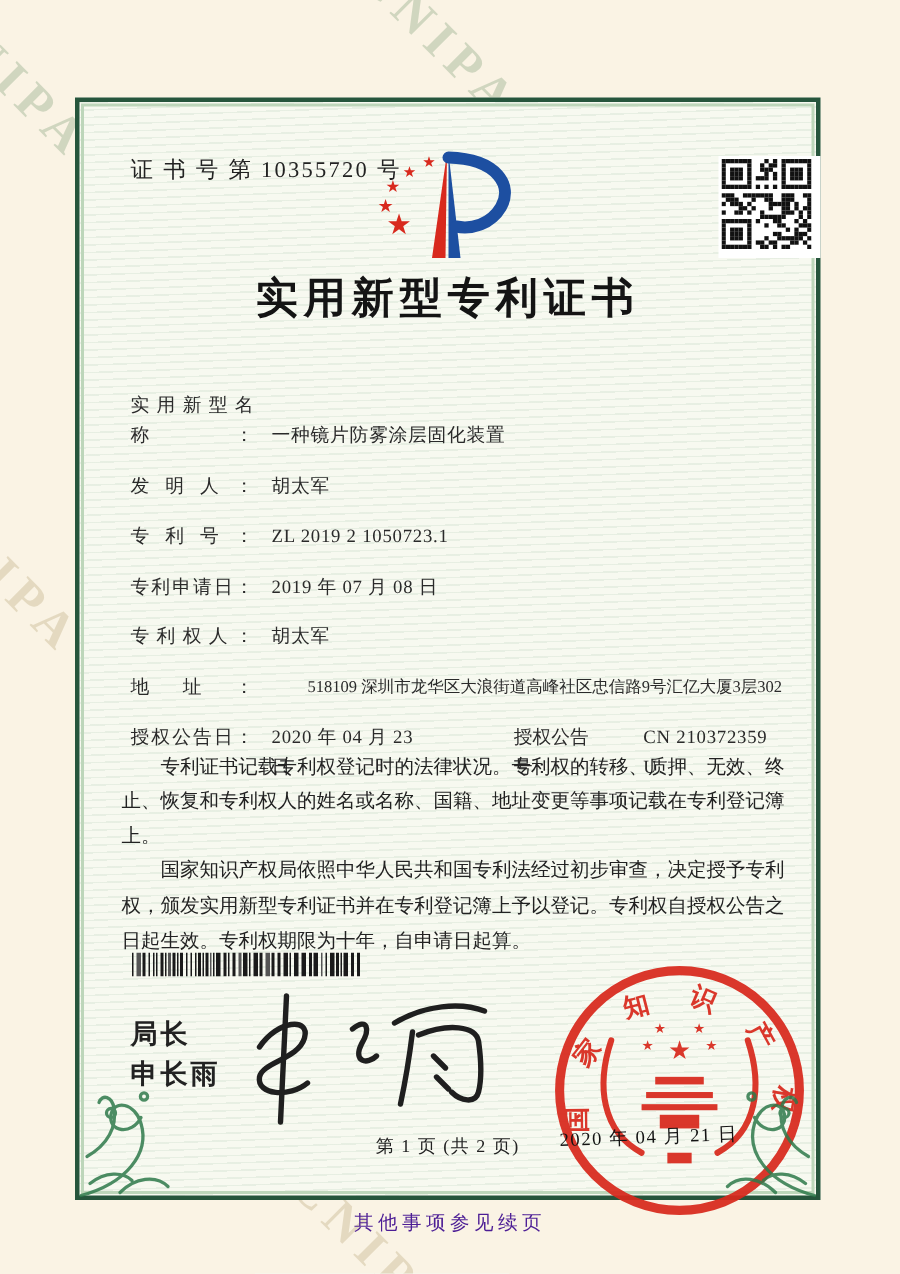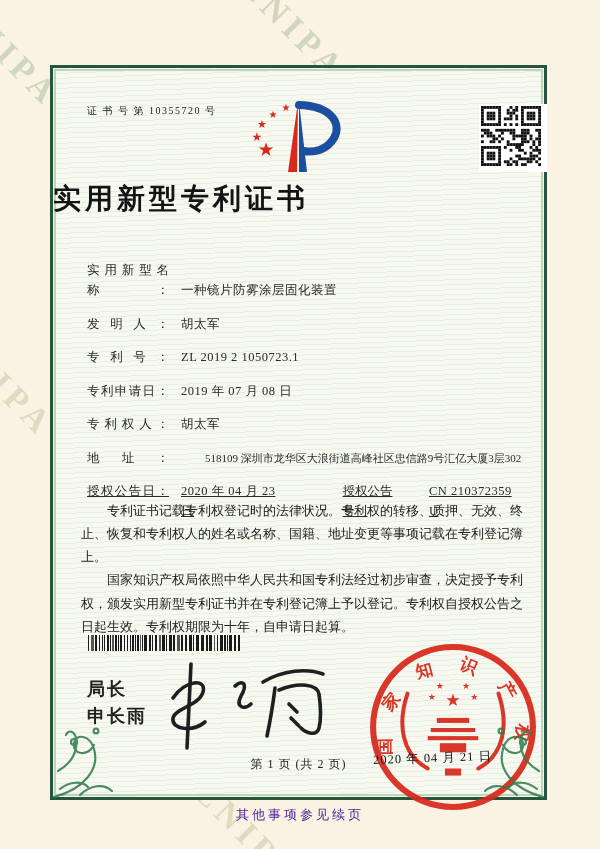--- a/index.html
+++ b/index.html
@@ -19,33 +19,33 @@
     position:absolute;left:50px;top:65px;width:491px;height:729px;z-index:2;
     border:3px solid #26553c;
     background-color:#f7f9f0;
     background-image:repeating-linear-gradient(178deg,
       rgba(140,180,150,0.15) 0px, rgba(140,180,150,0.15) 1px,
       rgba(255,255,255,0) 1px, rgba(255,255,255,0) 5px);
   }
   .frame::before{
     content:"";position:absolute;inset:1px;border:2px solid #bdd6ba;pointer-events:none;
   }
-  .cert-no{position:absolute;left:34px;top:36px;font-size:10px;letter-spacing:1.5px;color:#222;}
+  .cert-no{position:absolute;left:34px;top:36px;font-size:15px;letter-spacing:1.5px;color:#222;}
   .logo{position:absolute;left:183px;top:28px;width:122px;height:82px;}
   .qr{position:absolute;left:426px;top:36px;width:64px;height:64px;background:#fff;padding:2px;}
   .title{
-    position:absolute;left:0;top:112px;width:100%;
+    position:absolute;left:0;top:112px;width:100%;text-align:center;
     font-size:28px;font-weight:bold;letter-spacing:4px;color:#141414;
   }
   .fields{position:absolute;left:34px;right:20px;top:192px;}
   .field-row{display:flex;align-items:flex-end;margin-bottom:13.5px;font-size:12.5px;color:#2a2a2a;line-height:20px;}
   .f-label{display:inline-block;width:82px;text-align:justify;text-align-last:justify;flex:none;}
   .f-value{margin-left:12px;letter-spacing:0.5px;}
   .field-row.address .f-value{font-size:11px;letter-spacing:0;margin-left:36px;}
-  .field-row.grant{margin-top:7px;text-decoration:underline;}
+  .field-row.grant{margin-top:7px;}
   .pair{display:flex;align-items:baseline;}
   .pair.second{margin-left:52px;}
   .paras{position:absolute;left:28px;right:21px;top:431px;}
   .paras p{margin:0;font-size:13px;line-height:1.78;text-indent:2em;text-align:justify;color:#222;}
   .barcode{position:absolute;left:35px;top:567px;width:156px;height:16px;}
   .officials{position:absolute;left:34px;top:608px;font-family:"Liberation Sans","DejaVu Sans",sans-serif;
     font-weight:bold;font-size:18px;color:#222;line-height:27px;letter-spacing:2px;}
   .signature{position:absolute;left:98px;top:588px;width:210px;height:100px;z-index:3;}
   .seal{position:absolute;left:314px;top:573px;width:172px;height:172px;z-index:3;opacity:0.93;}
   .seal-date{

